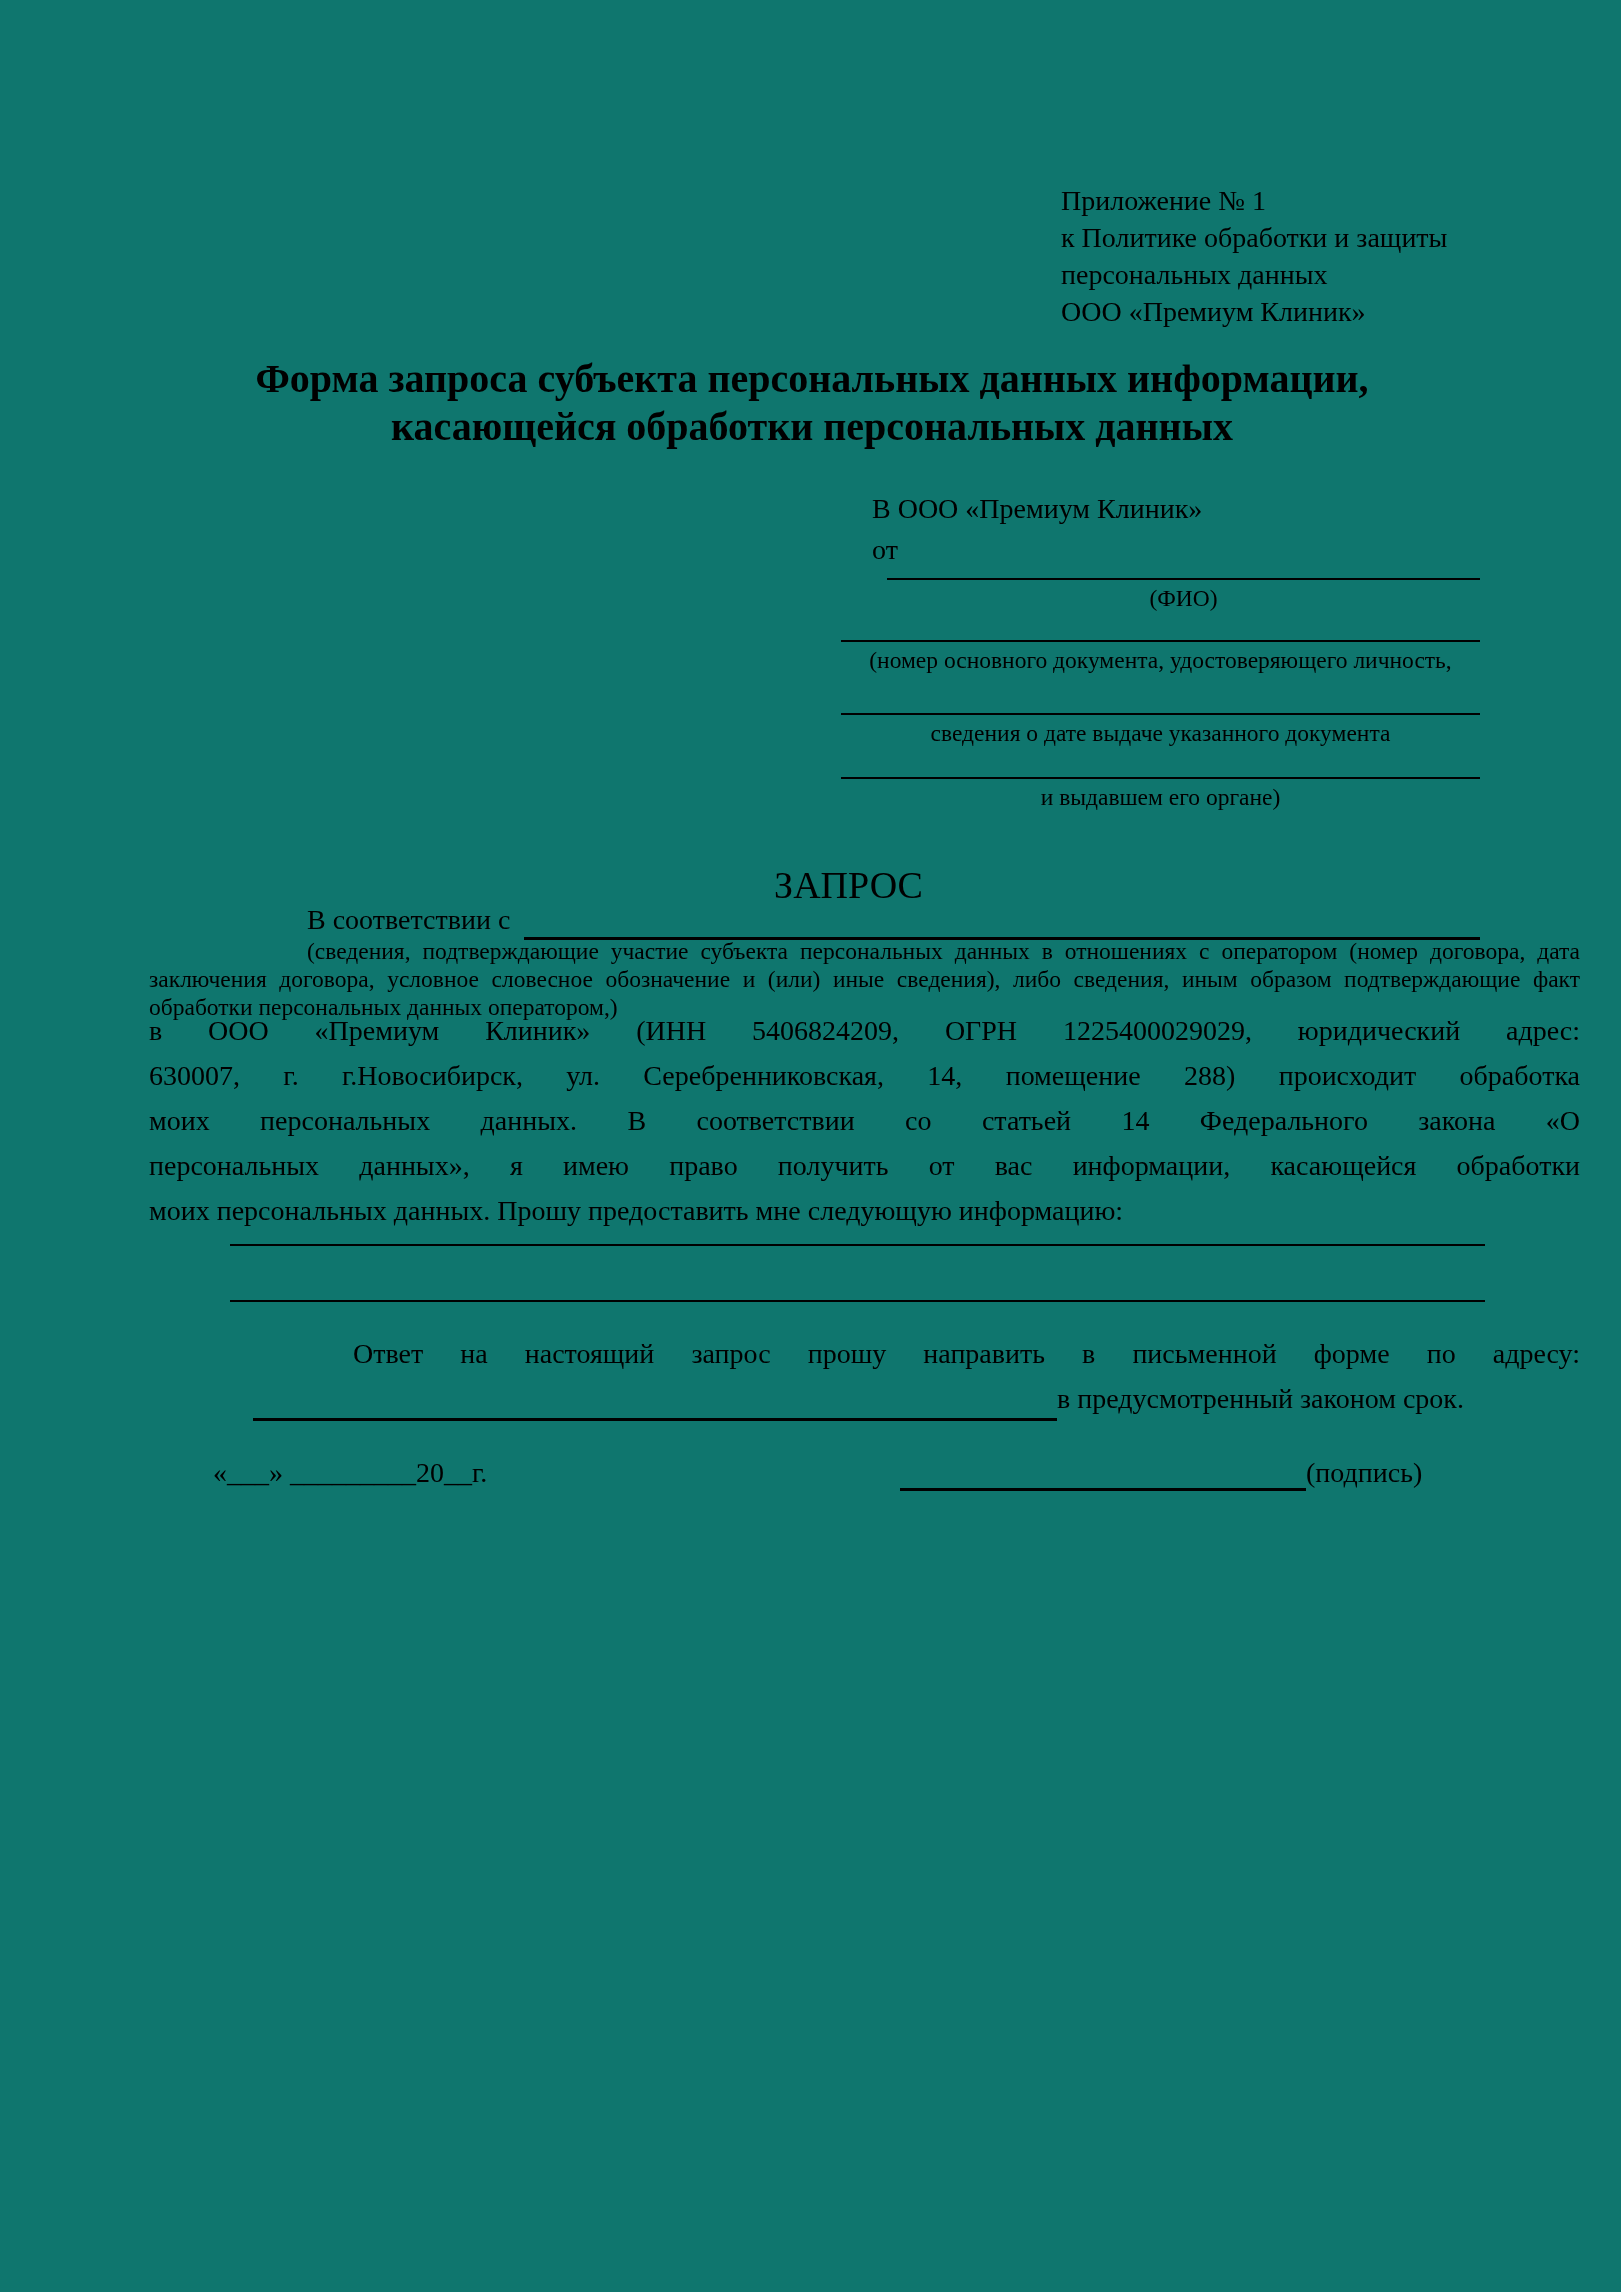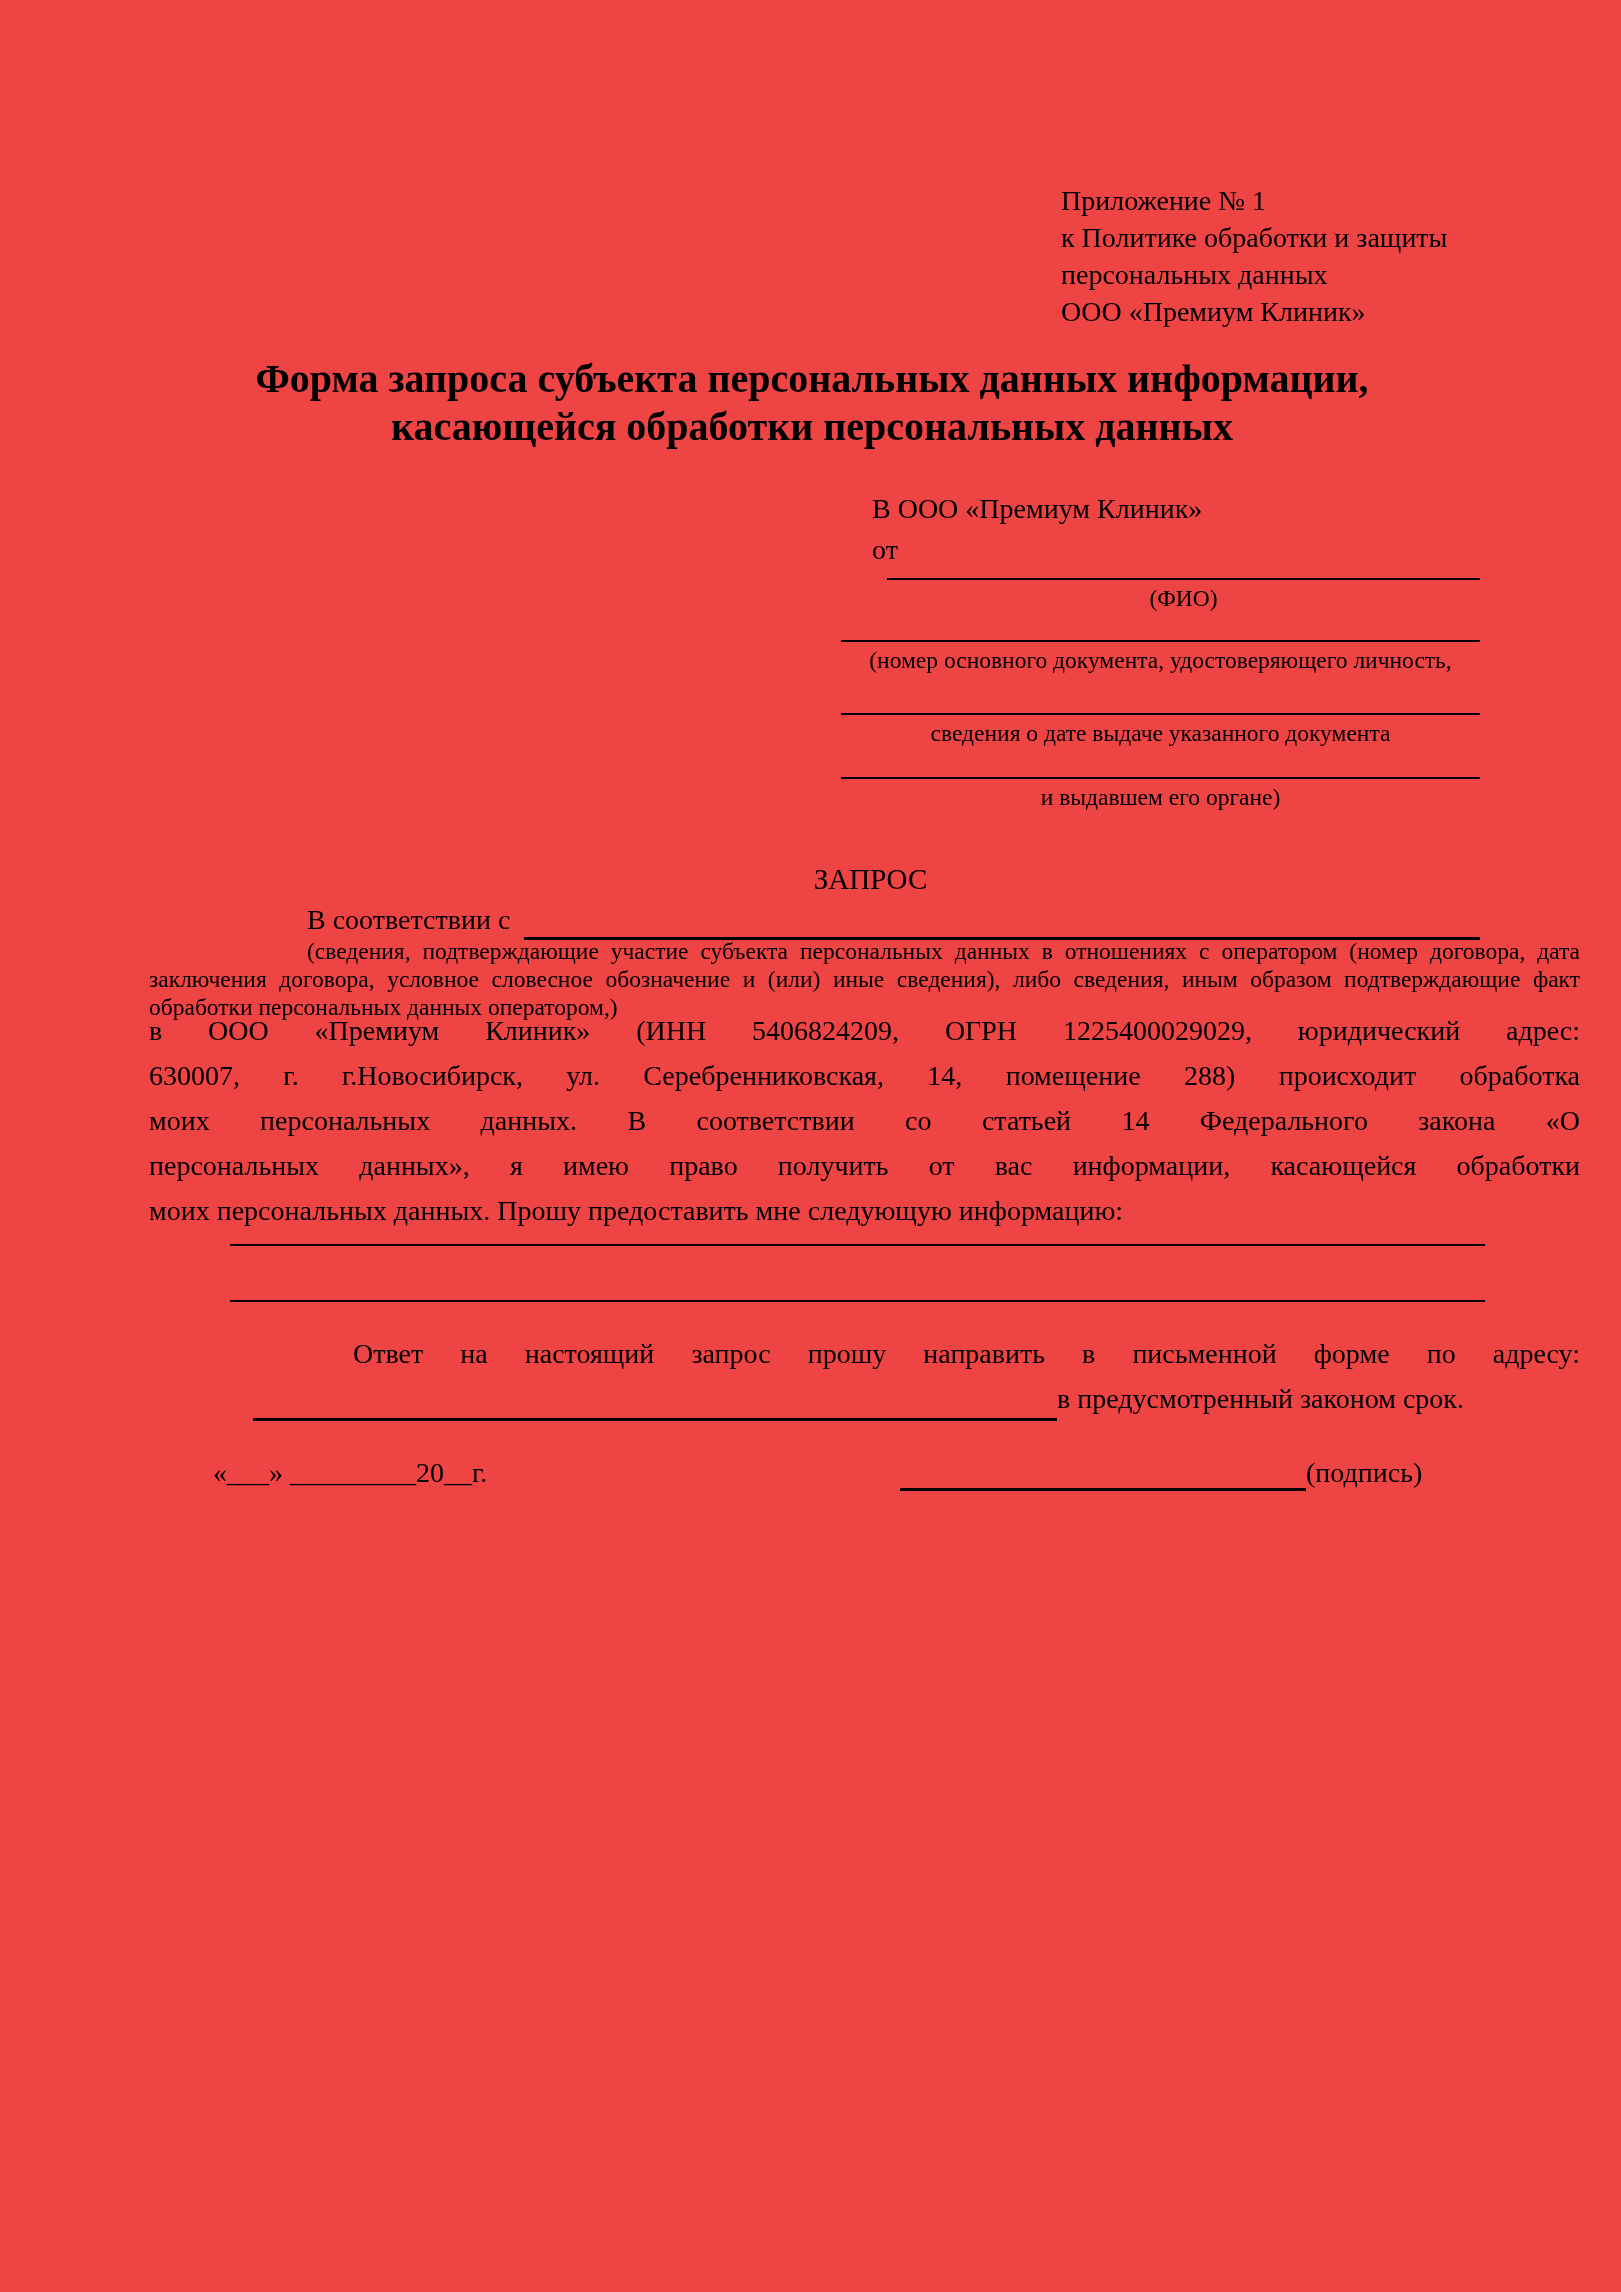--- a/index.html
+++ b/index.html
@@ -1,20 +1,20 @@
 <!DOCTYPE html>
 <html lang="ru"><head>
 <meta charset="utf-8">
 <style>
   html,body{margin:0;padding:0;background:#888;}
   .page{
     position:relative;
     width:1621px;height:2293px;
     margin:0 auto;
-    background:#ef4444;
+    background:#0f766e;
     color:#000000;
     font-family:"Liberation Serif","DejaVu Serif",serif;
     overflow:hidden;
   }
   .abs{position:absolute;}
 
   
   .hdr-right{left:1061px;top:182px;font-size:28px;line-height:37px;white-space:nowrap;}
 
   
@@ -25,21 +25,21 @@
   .afield{position:absolute;}
   .aline{height:0;border-top:2.9px solid #000;}
   .acaption{margin-top:4.9px;text-align:center;font-size:23.5px;line-height:27.4px;}
 
   .f1{left:887px;top:578px;width:593px;}
   .f2{left:841px;top:640px;width:639px;}
   .f3{left:841px;top:713px;width:639px;}
   .f4{left:841px;top:777px;width:639px;}
 
   
-  .req-heading{left:155px;top:863px;width:1431px;text-align:center;font-size:29px;}
+  .req-heading{left:133px;top:863px;width:1431px;text-align:center;font-size:38px;}
   .intro{left:307px;top:898px;width:1173px;display:flex;align-items:center;height:43px;font-size:28px;}
   .intro .pfx{white-space:nowrap;}
   .intro .fill{flex:1;height:37px;border-bottom:3.9px solid #000;margin-left:13.7px;}
 
   .footnote{left:149px;top:937px;width:1431px;font-size:23.5px;line-height:28px;}
   .fn1{text-align:justify;text-align-last:justify;text-indent:158px;}
   .fn2{text-align:justify;text-align-last:justify;}
   .fn3{text-align:left;}
 
   .body-par{left:149px;top:1008px;width:1431px;font-size:28px;line-height:45px;}

